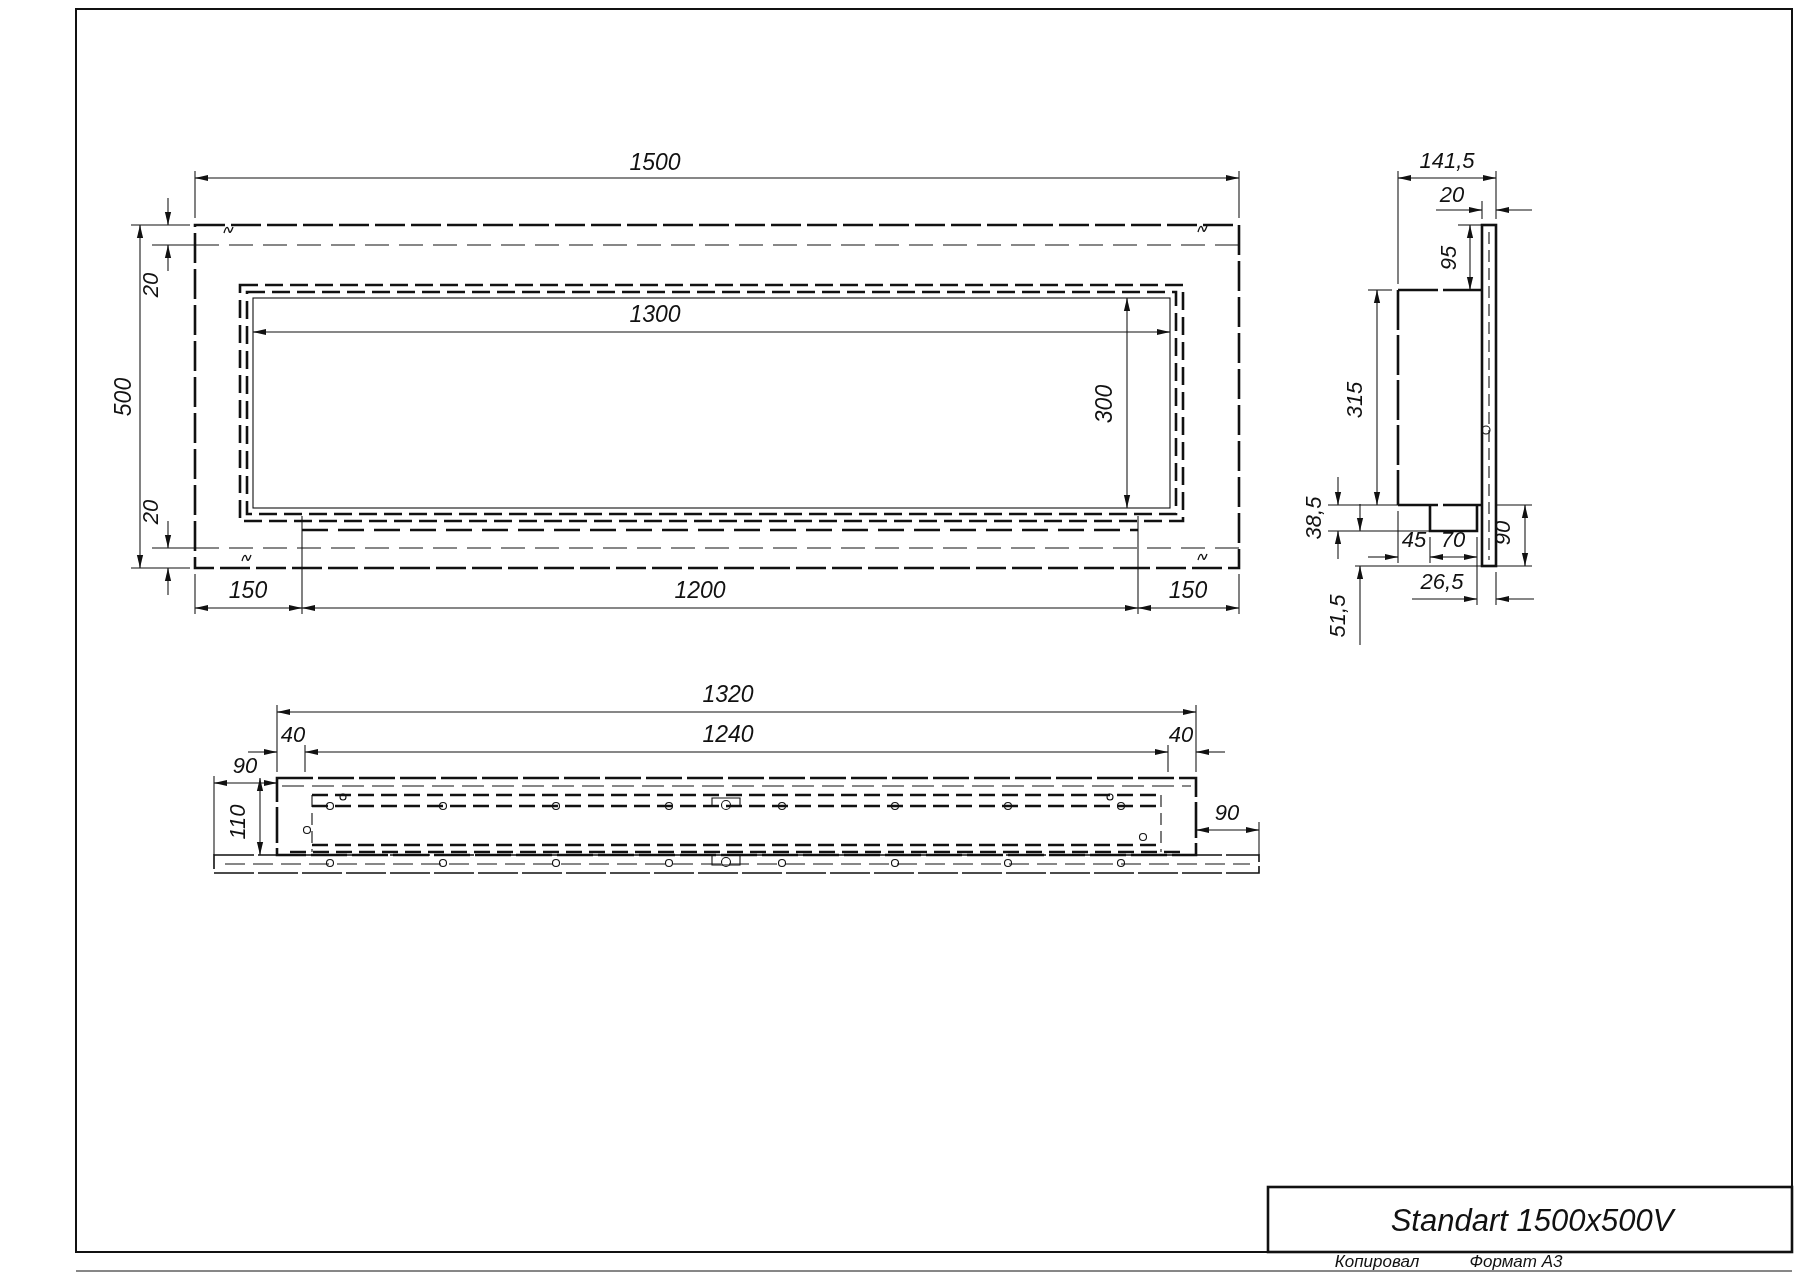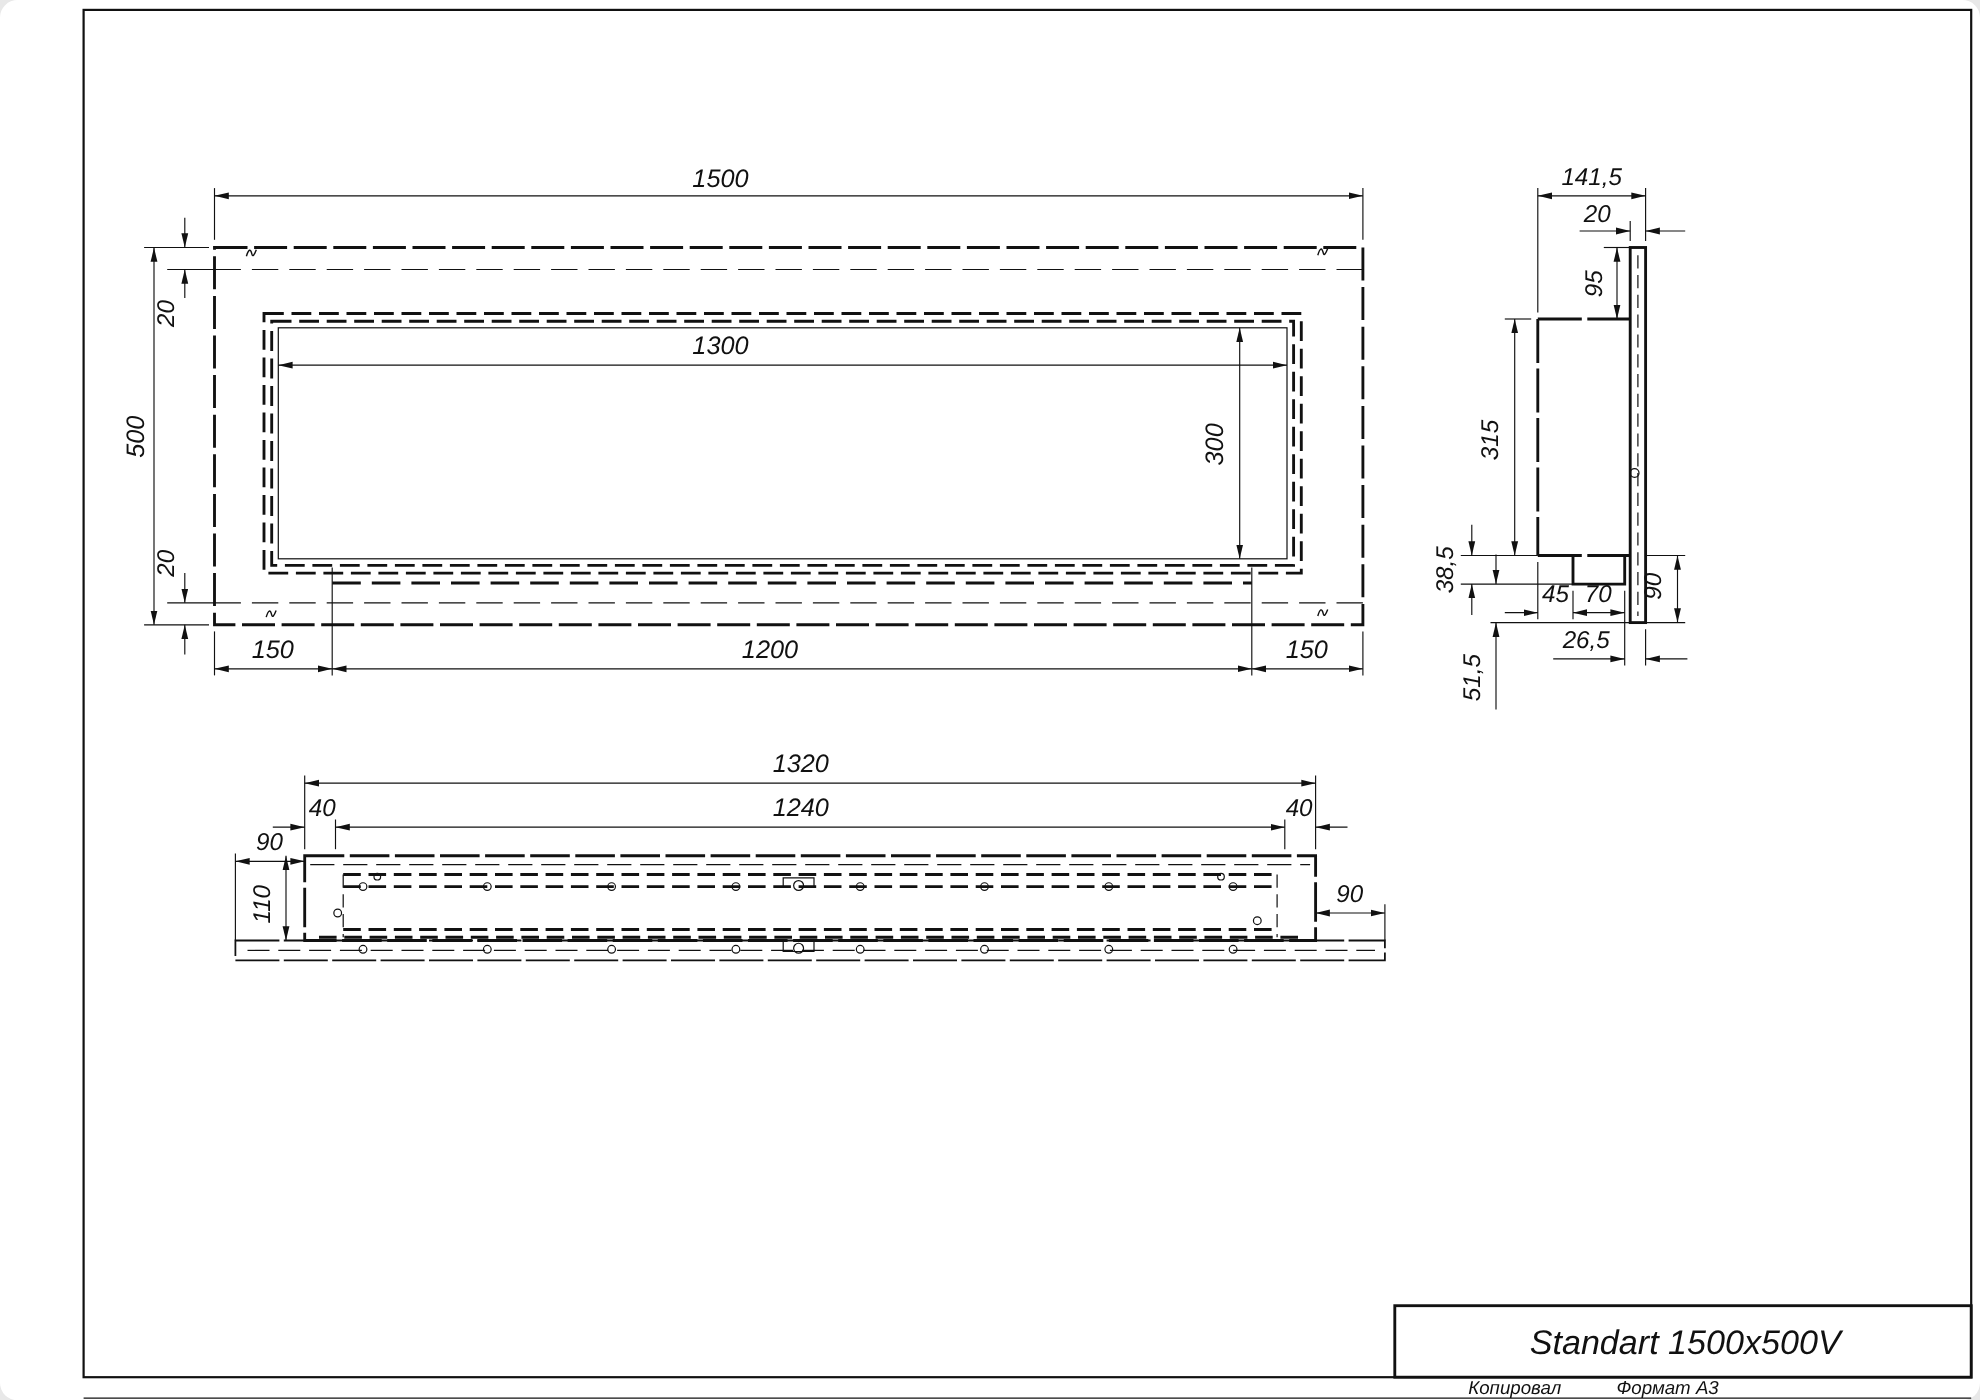--- a/index.html
+++ b/index.html
@@ -1,17 +1,17 @@
 <!DOCTYPE html>
 <html><head>
 <meta charset="utf-8">
 <style>
   html,body{margin:0;padding:0;background:#e8e8e8;}
   .page{position:relative;width:1800px;height:1273px;background:#ffffff;margin:0 auto;
-        font-family:"Liberation Sans",sans-serif;border-radius:16px;}
+        font-family:"Liberation Sans",sans-serif;}
   svg{display:block;}
   .thin{stroke:#111;stroke-width:1.1;fill:none;}
   .med{stroke:#111;stroke-width:1.6;fill:none;}
   .thick{stroke:#111;stroke-width:2.6;fill:none;}
   .frame{stroke:#111;stroke-width:2;fill:none;}
   .dimln{stroke:#111;stroke-width:1.05;fill:none;}
   .dim-t{font:italic 23px "Liberation Sans",sans-serif;fill:#111;}
   .dim-s{font:italic 22px "Liberation Sans",sans-serif;fill:#111;}
   .title-t{font:italic 31px "Liberation Sans",sans-serif;fill:#111;}
   .foot-t{font:italic 17px "Liberation Sans",sans-serif;fill:#111;}

